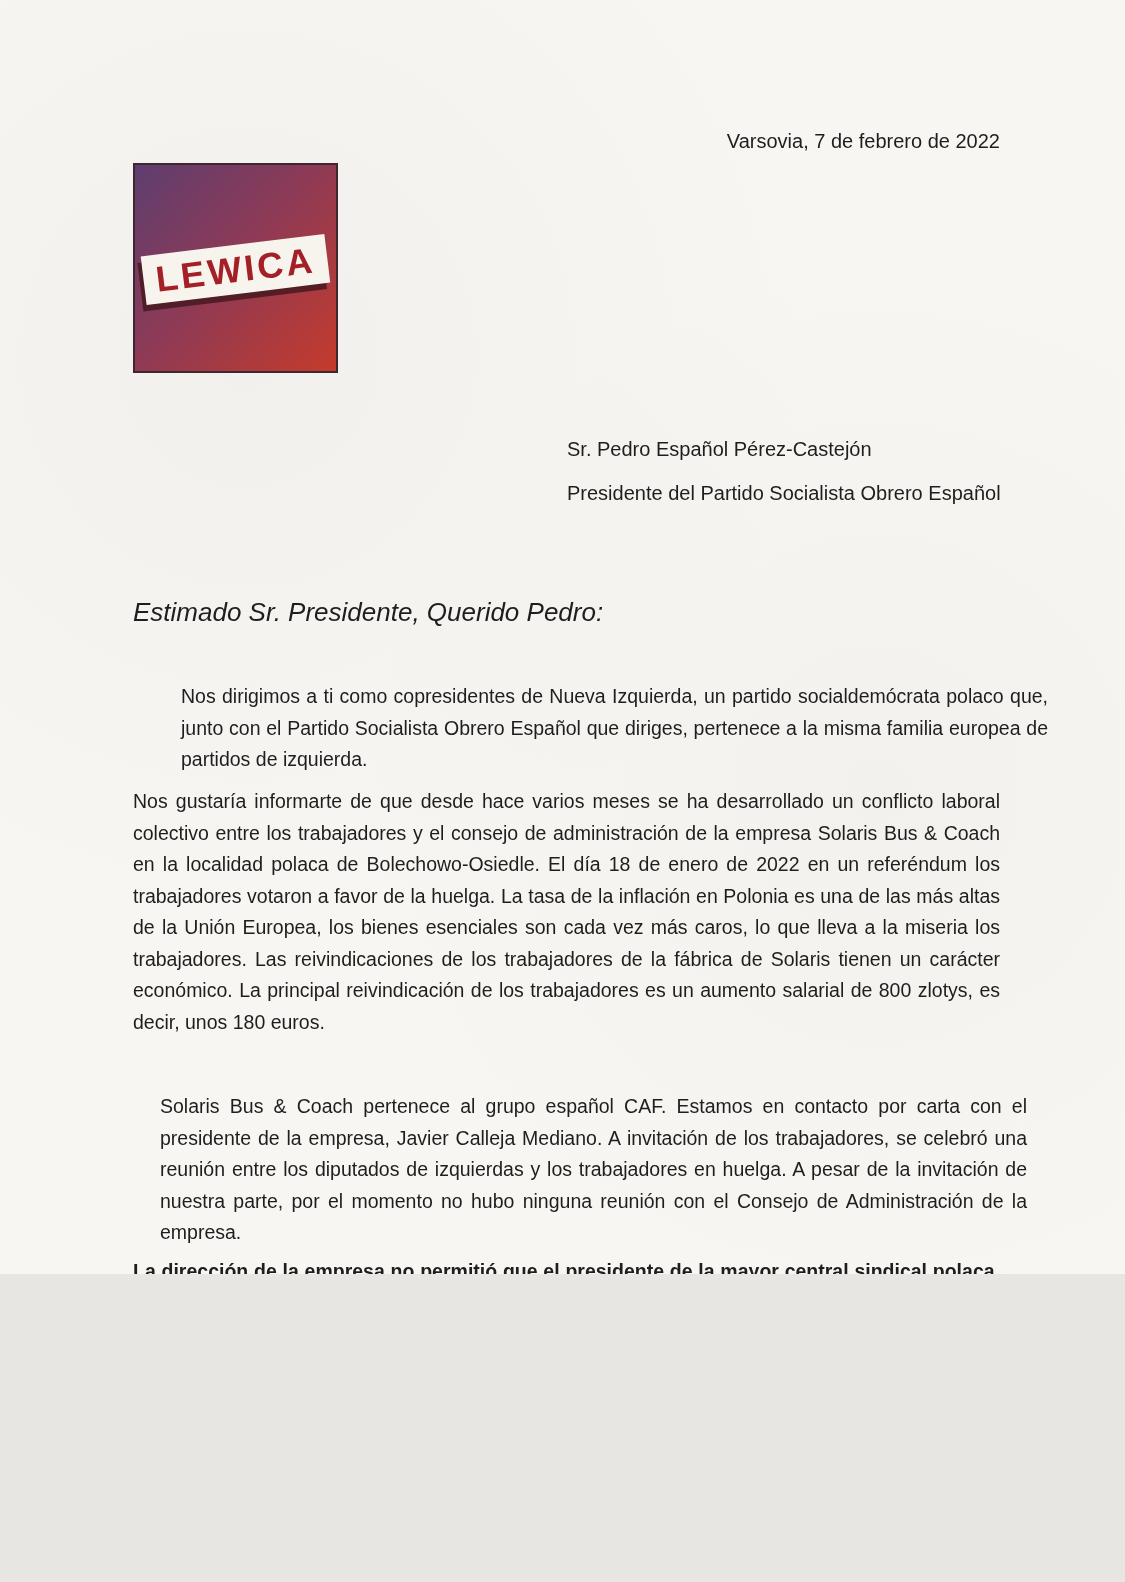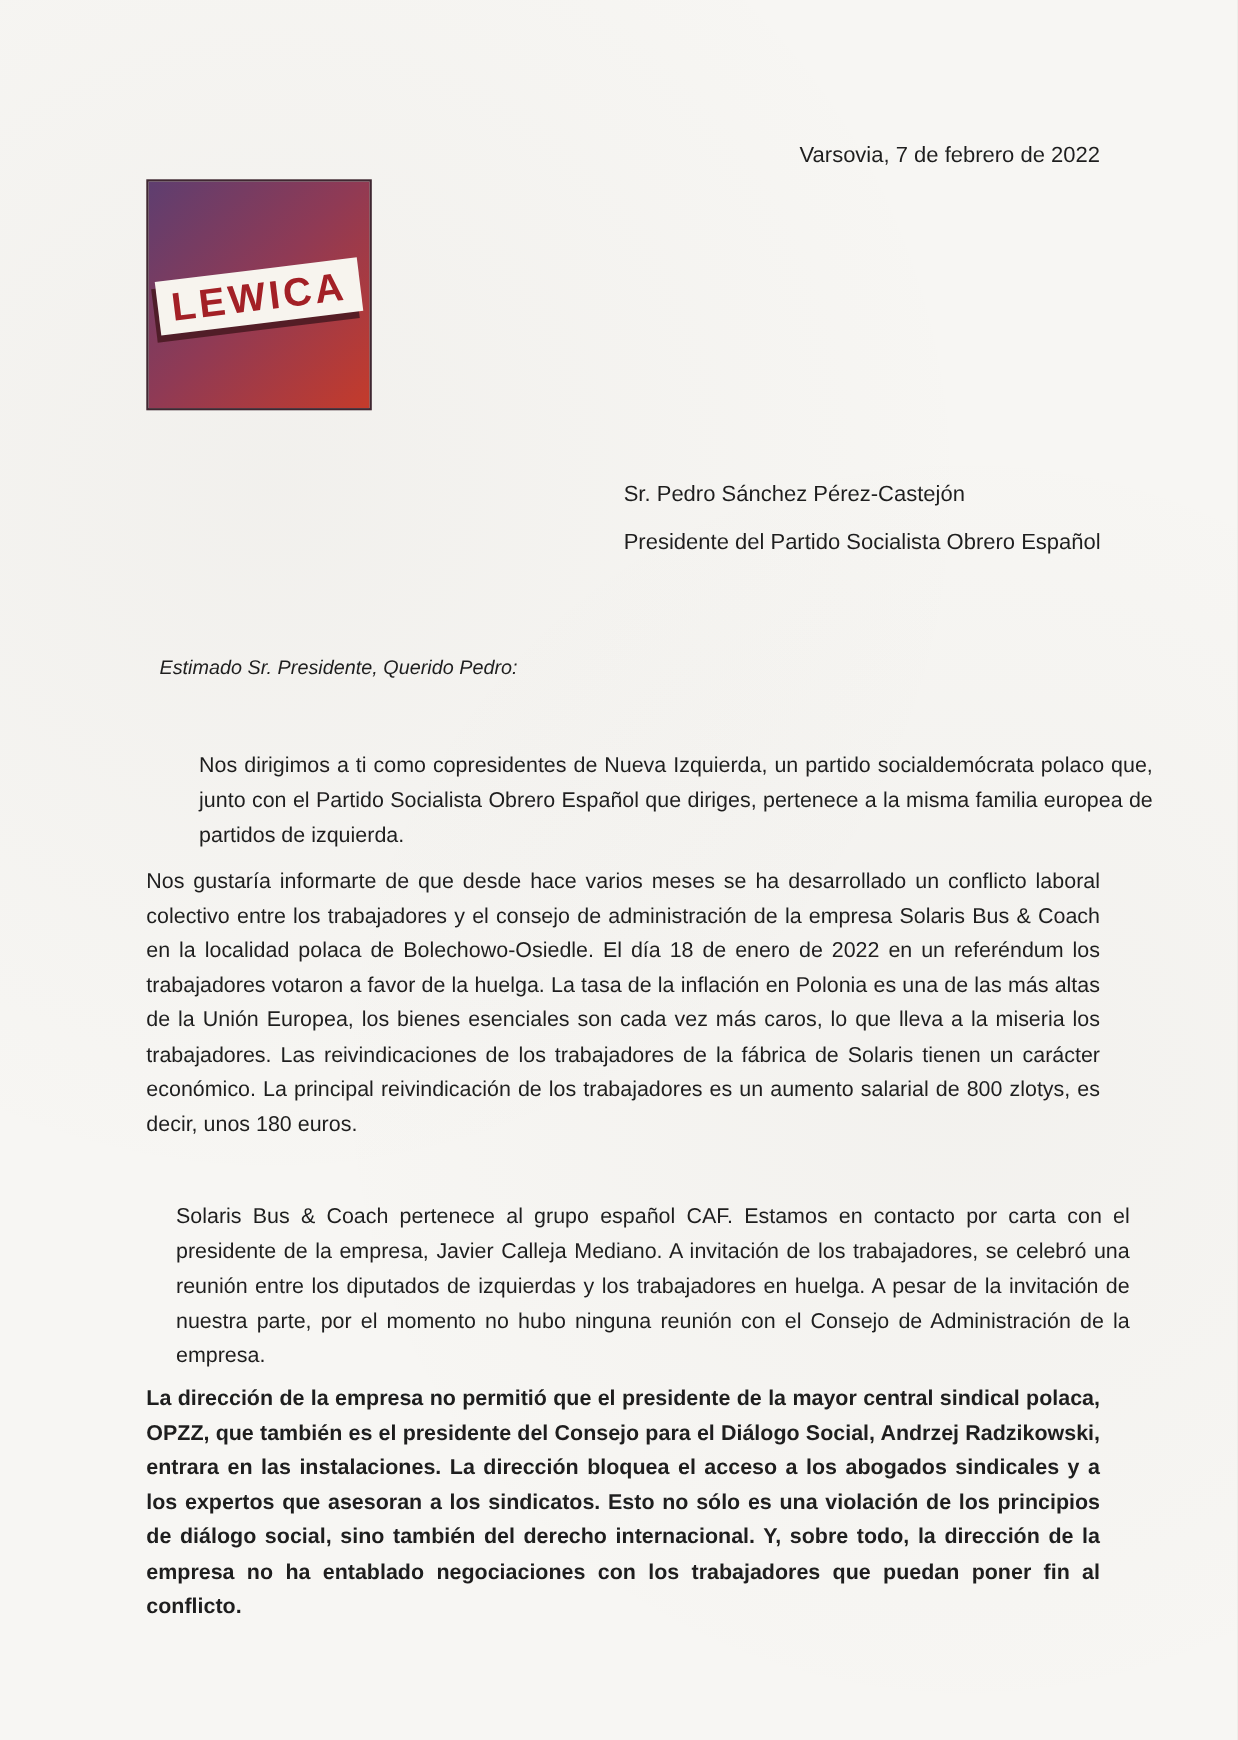--- a/index.html
+++ b/index.html
@@ -3,21 +3,21 @@
 <meta charset="utf-8">
 <style>
   html, body {
     margin: 0;
     padding: 0;
     background: #e8e6e2;
   }
   .page {
     position: relative;
     width: 1125px;
-    height: 1582px;
+    height: 1274px;
     margin: 0 auto;
     background:
       radial-gradient(circle at 22% 28%, rgba(120,110,100,0.045), transparent 45%),
       radial-gradient(circle at 78% 62%, rgba(120,110,100,0.035), transparent 45%),
       #f7f6f3;
     overflow: hidden;
     font-family: "Liberation Sans", "DejaVu Sans", sans-serif;
     color: #1e1e1e;
   }
   .dateline {
@@ -62,23 +62,22 @@
     font-size: 20px;
   }
   .recipient div {
     margin-bottom: 21px;
     white-space: nowrap;
   }
   .salutation {
     position: absolute;
     left: 133px;
     top: 597px;
-    font-size: 18px;
+    font-size: 26px;
     font-style: italic;
-    margin-left: 12px;
   }
   .para {
     position: absolute;
     left: 133px;
     width: 867px;
     font-size: 19.5px;
     line-height: 31.5px;
     text-align: justify;
     margin: 0;
   }
@@ -94,21 +93,21 @@
 
   <div class="dateline">Varsovia, 7 de febrero de 2022</div>
 
   <div class="logo" style="background: linear-gradient(133deg, rgb(94, 62, 112) 0%, rgb(143, 58, 85) 48%, rgb(196, 59, 43) 100%);">
     <div class="logo-banner" style="background: rgb(247, 244, 238);">
       <span style="color: rgb(163, 32, 38);">LEWICA</span>
     </div>
   </div>
 
   <div class="recipient">
-    <div>Sr. Pedro Sánchez Pérez-Castejón</div>
+    <div>Sr. Pedro Español Pérez-Castejón</div>
     <div>Presidente del Partido Socialista Obrero Español</div>
   </div>
 
   <div class="salutation">Estimado Sr. Presidente, Querido Pedro:</div>
 
   <p class="para p1">Nos dirigimos a ti como copresidentes de Nueva Izquierda, un partido socialdemócrata polaco que, junto con el Partido Socialista Obrero Español que diriges, pertenece a la misma familia europea de partidos de izquierda.</p>
 
   <p class="para p2">Nos gustaría informarte de que desde hace varios meses se ha desarrollado un conflicto laboral colectivo entre los trabajadores y el consejo de administración de la empresa Solaris Bus &amp; Coach en la localidad polaca de Bolechowo-Osiedle. El día 18 de enero de 2022 en un referéndum los trabajadores votaron a favor de la huelga. La tasa de la inflación en Polonia es una de las más altas de la Unión Europea, los bienes esenciales son cada vez más caros, lo que lleva a la miseria los trabajadores. Las reivindicaciones de los trabajadores de la fábrica de Solaris tienen un carácter económico. La principal reivindicación de los trabajadores es un aumento salarial de 800 zlotys, es decir, unos 180 euros.</p>
 
   <p class="para p3">Solaris Bus &amp; Coach pertenece al grupo español CAF. Estamos en contacto por carta con el presidente de la empresa, Javier Calleja Mediano. A invitación de los trabajadores, se celebró una reunión entre los diputados de izquierdas y los trabajadores en huelga. A pesar de la invitación de nuestra parte, por el momento no hubo ninguna reunión con el Consejo de Administración de la empresa.</p>

